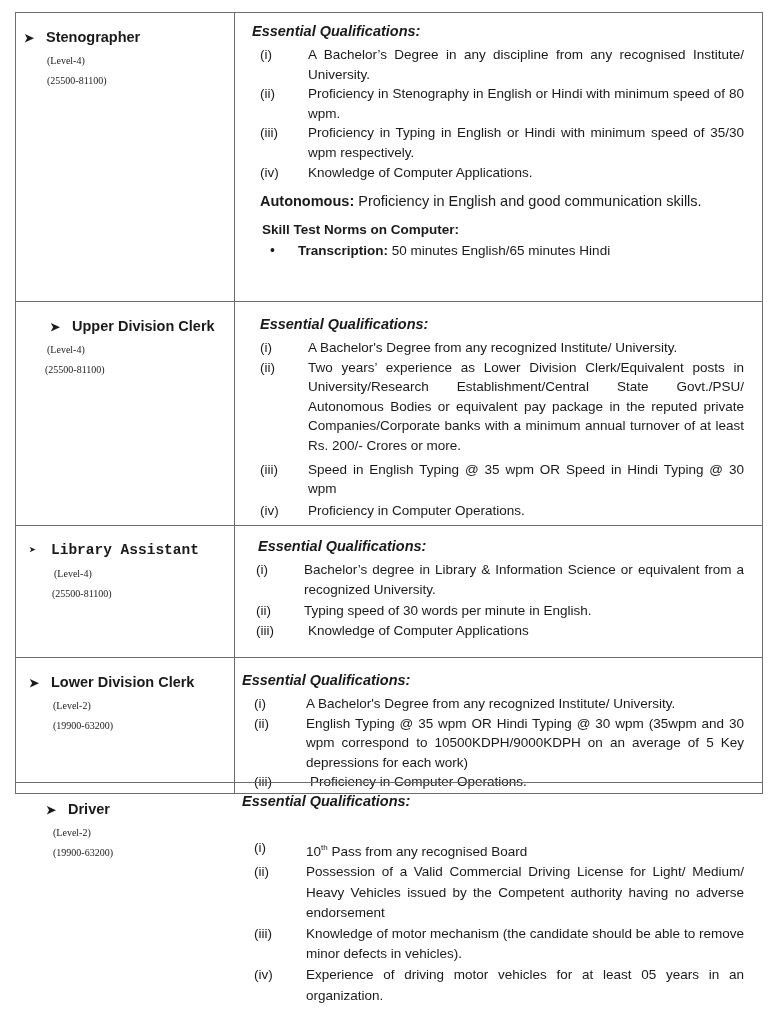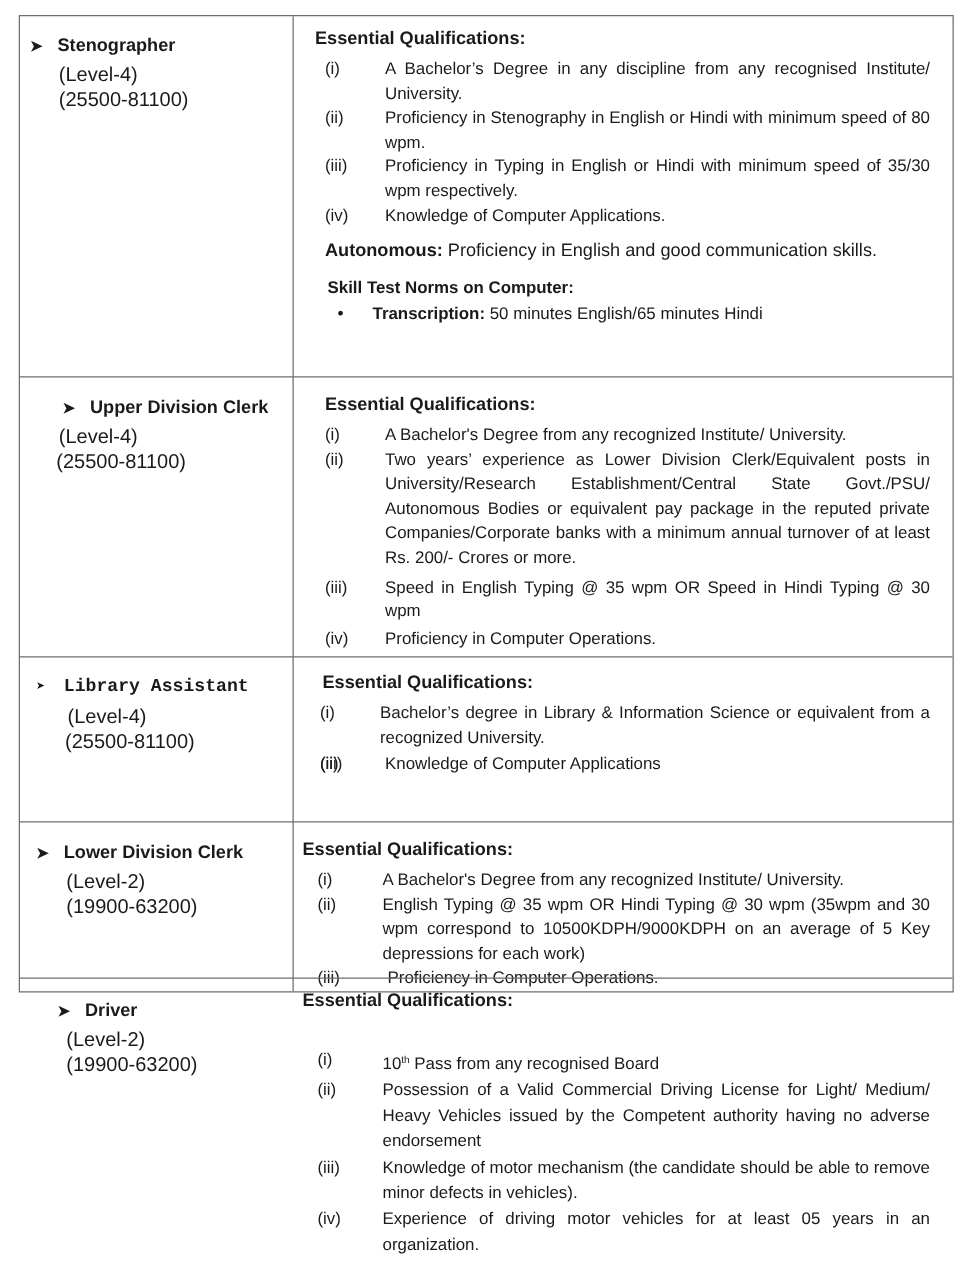--- a/index.html
+++ b/index.html
@@ -7,22 +7,22 @@
          font-family: "Liberation Sans", sans-serif; color: #1a1a1a; }
   .tbl { position: absolute; left: 15px; top: 12px; width: 748px; height: 782px;
          border: 1.5px solid #6e6e6e; box-sizing: border-box; }
   .row { position: absolute; left: 0; right: 0; border-top: 1.5px solid #6e6e6e; box-sizing: border-box; }
   .row.first { border-top: none; }
   .vline { position: absolute; left: 218px; top: 0; bottom: 0; width: 0; border-left: 1.5px solid #6e6e6e; }
   .left { position: absolute; left: 0; top: 0; width: 218px; height: 100%; }
   .right { position: absolute; left: 220px; top: 0; right: 0; height: 100%; }
   .post { position: absolute; font-size: 14.5px; font-weight: bold; }
   .arrow { display: inline-block; width: 22px; font-size: 12px; }
-  .sub { position: absolute; font-size: 16px; line-height: 20px; }
-  .eq { position: absolute; font-size: 14.5px; font-weight: bold; }
+  .sub { position: absolute; font-size: 10px; line-height: 20px; font-family: Liberation Serif, serif; }
+  .eq { position: absolute; font-size: 14.5px; font-weight: bold; font-style: italic; }
   ol.q { position: absolute; list-style: none; margin: 0; padding: 0; font-size: 13.5px; line-height: 19.6px; }
   ol.q li { position: relative; padding-left: 48px; text-align: justify; margin-bottom: 0; }
   ol.q li .num { position: absolute; left: 0; top: 0; }
   .desirable { position: absolute; font-size: 14.5px; }
   .desirable b { font-weight: bold; }
   .skill { position: absolute; font-size: 13.5px; font-weight: bold; }
   ul.sk { position: absolute; list-style: none; margin: 0; padding: 0; font-size: 13.5px; line-height: 19px; }
   ul.sk li { position: relative; padding-left: 36px; }
   ul.sk li::before { content: "\2022"; position: absolute; left: 8px; top: 0; font-size: 14px; }
   sup { font-size: 8px; margin-top: 40px; }
@@ -80,21 +80,21 @@
       <div class="post" style="left:13px; top:16px;font-family:Liberation Mono, monospace;">
         <span class="arrow">➤</span><span>Library Assistant</span>
       </div>
       <div class="sub" style="left:38px; top:38px;">(Level-4)</div>
       <div class="sub" style="left:36px; top:58px;">(25500-81100)</div>
     </div>
     <div class="right">
       <div class="eq" style="left:22px; top:12px;">Essential Qualifications:</div>
       <ol class="q" style="left:20px; top:34px; width:488px;">
         <li><span class="num">(i)</span><span>Bachelor’s degree in Library &amp; Information Science or equivalent from a recognized University.</span></li>
-        <li style="margin-top:2px;"><span class="num">(ii)</span></li>
+        <li style="margin-top:2px;"><span class="num">(ii)</span><span>Typing speed of 30 words per minute in English.</span></li>
         <li style="padding-left:52px;"><span class="num">(iii)</span><span>Knowledge of Computer Applications</span></li>
       </ol>
     </div>
   </div>
 
   <div class="row" style="top:644px; height:136px;">
     <div class="left">
       <div class="post" style="left:13px; top:16px;">
         <span class="arrow">➤</span><span>Lower Division Clerk</span>
       </div>

